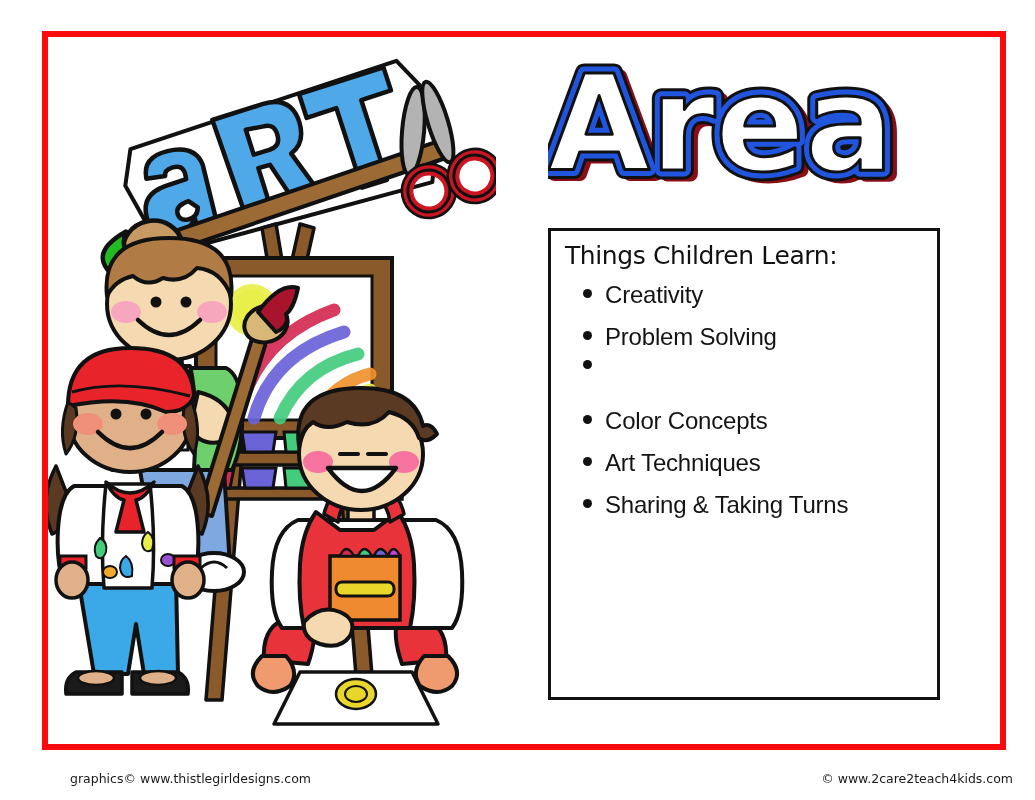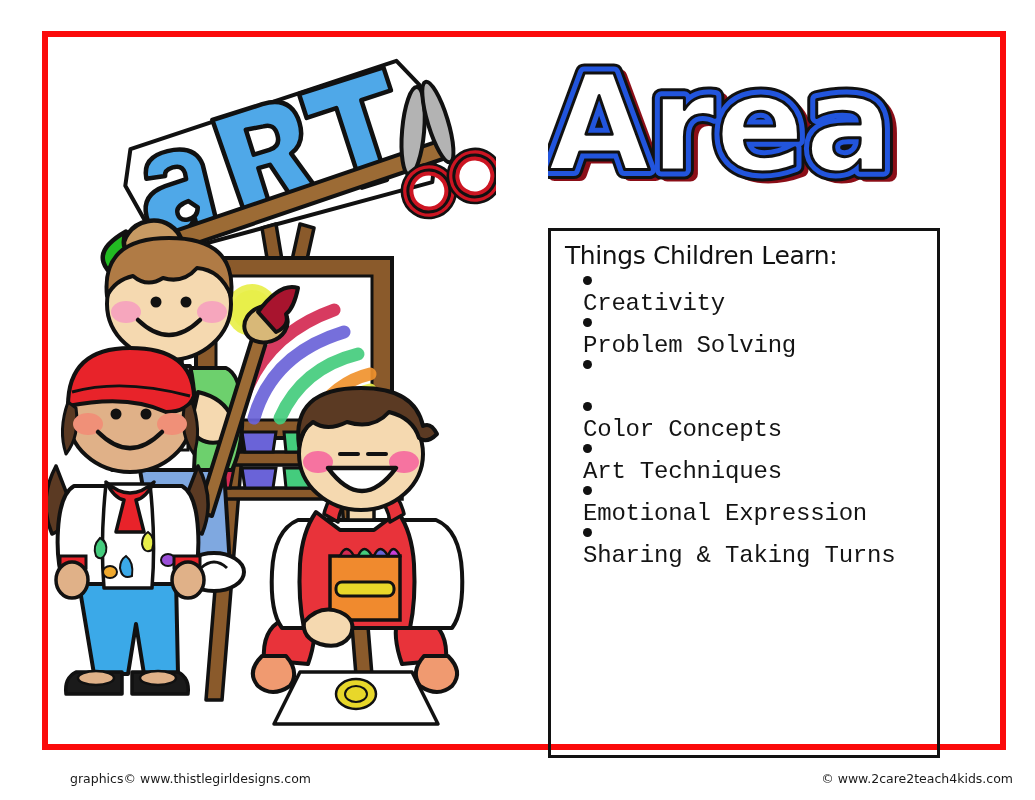--- a/index.html
+++ b/index.html
@@ -54,21 +54,21 @@
     height: 160px;
   }
   #area-title svg { display:block; }
 
   
   #learn-box {
     position: absolute;
     left: 540px;
     top: 228px;
     width: 392px;
-    height: 530px;
+    height: 472px;
     border: 3px solid #121212;
     box-sizing: border-box;
     background: rgba(255,255,255,0.0);
     z-index: 40;
   }
   #learn-title {
     position: absolute;
     left: 14px;
     top: 10px;
     font-family: "DejaVu Sans", sans-serif;
@@ -83,26 +83,25 @@
     left: 24px;
     top: 50px;
     margin: 0;
     padding: 0;
     list-style: none;
   }
   #learn-list li {
     display: flex;
     align-items: baseline;
     height: 42px;
-    font-family: Liberation Mono, monospace;
+    font-family: Liberation Sans, sans-serif;
     font-size: 24px;
     color: #141414;
     letter-spacing: -0.2px;
     white-space: nowrap;
-    flex-direction: column;
   }
   #learn-list li .bullet {
     display: inline-block;
     width: 9px;
     height: 9px;
     border-radius: 50%;
     background: #111;
     margin-right: 13px;
     margin-left: 8px;
     position: relative;
@@ -404,24 +403,20 @@
       <li>
         <span class="bullet"></span>
         <span>Color Concepts</span>
       </li>
       <li>
         <span class="bullet"></span>
         <span>Art Techniques</span>
       </li>
       <li>
         <span class="bullet"></span>
-        <span>Emotional Expression</span>
-      </li>
-      <li>
-        <span class="bullet"></span>
         <span>Sharing &amp; Taking Turns</span>
       </li>
     </ul>
   </div>
 
   <div class="footer" id="footer-left">graphics© www.thistlegirldesigns.com</div>
   <div class="footer" id="footer-right">© www.2care2teach4kids.com</div>
 
 </div>
 

